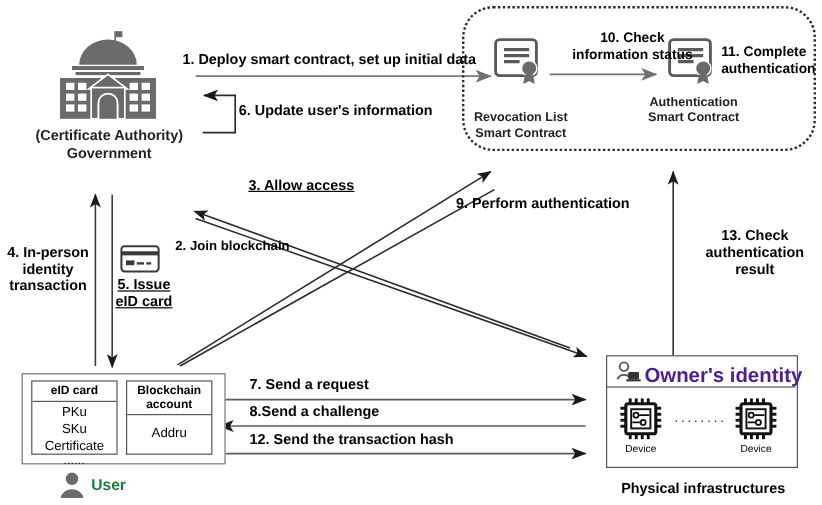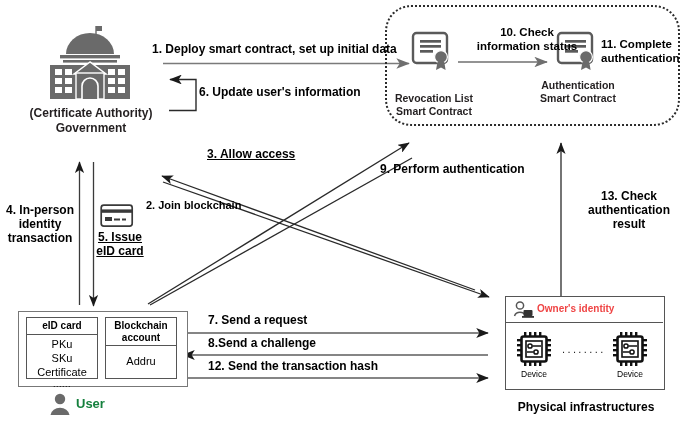--- a/index.html
+++ b/index.html
@@ -14,21 +14,21 @@
     position:absolute;border:2.5px dotted #2b2b2b;border-radius:26px;
   }
   .plainbox{position:absolute;border:1.5px solid #555;background:#fff;}
   .userbox{position:absolute;border:1.5px solid #777;background:#fff;}
   .cellbox{position:absolute;border:1px solid #555;background:#fff;box-sizing:border-box;}
   .cellhdr{font-size:10px;font-weight:bold;text-align:center;padding:2px 0 3px;border-bottom:1px solid #555;}
   .cellbody{font-size:11px;font-weight:normal;text-align:center;padding-top:3px;line-height:1.25;}
   .gov-caption{position:absolute;text-align:center;font-weight:bold;font-size:12px;color:#231f20;line-height:1.22;}
   .sc-caption{position:absolute;text-align:center;font-weight:bold;font-size:10.5px;color:#231f20;line-height:1.25;}
   .devcap{position:absolute;font-size:8.5px;color:#000;text-align:center;}
-  .ownlbl{position:absolute;font-size:10px;font-weight:bold;color:#ef4444;}
+  .ownlbl{position:absolute;font-size:17px;font-weight:bold;color:#4c1d95;}
   .physlbl{position:absolute;font-size:12px;font-weight:bold;color:#000;}
   .userlbl{position:absolute;font-size:13px;font-weight:bold;color:#15803d;}
   .dots{position:absolute;font-size:11px;letter-spacing:2.4px;color:#222;}
   .icohold{position:absolute;}
 </style>
 </head>
 <body>
 
 <div id="canvas">
 

